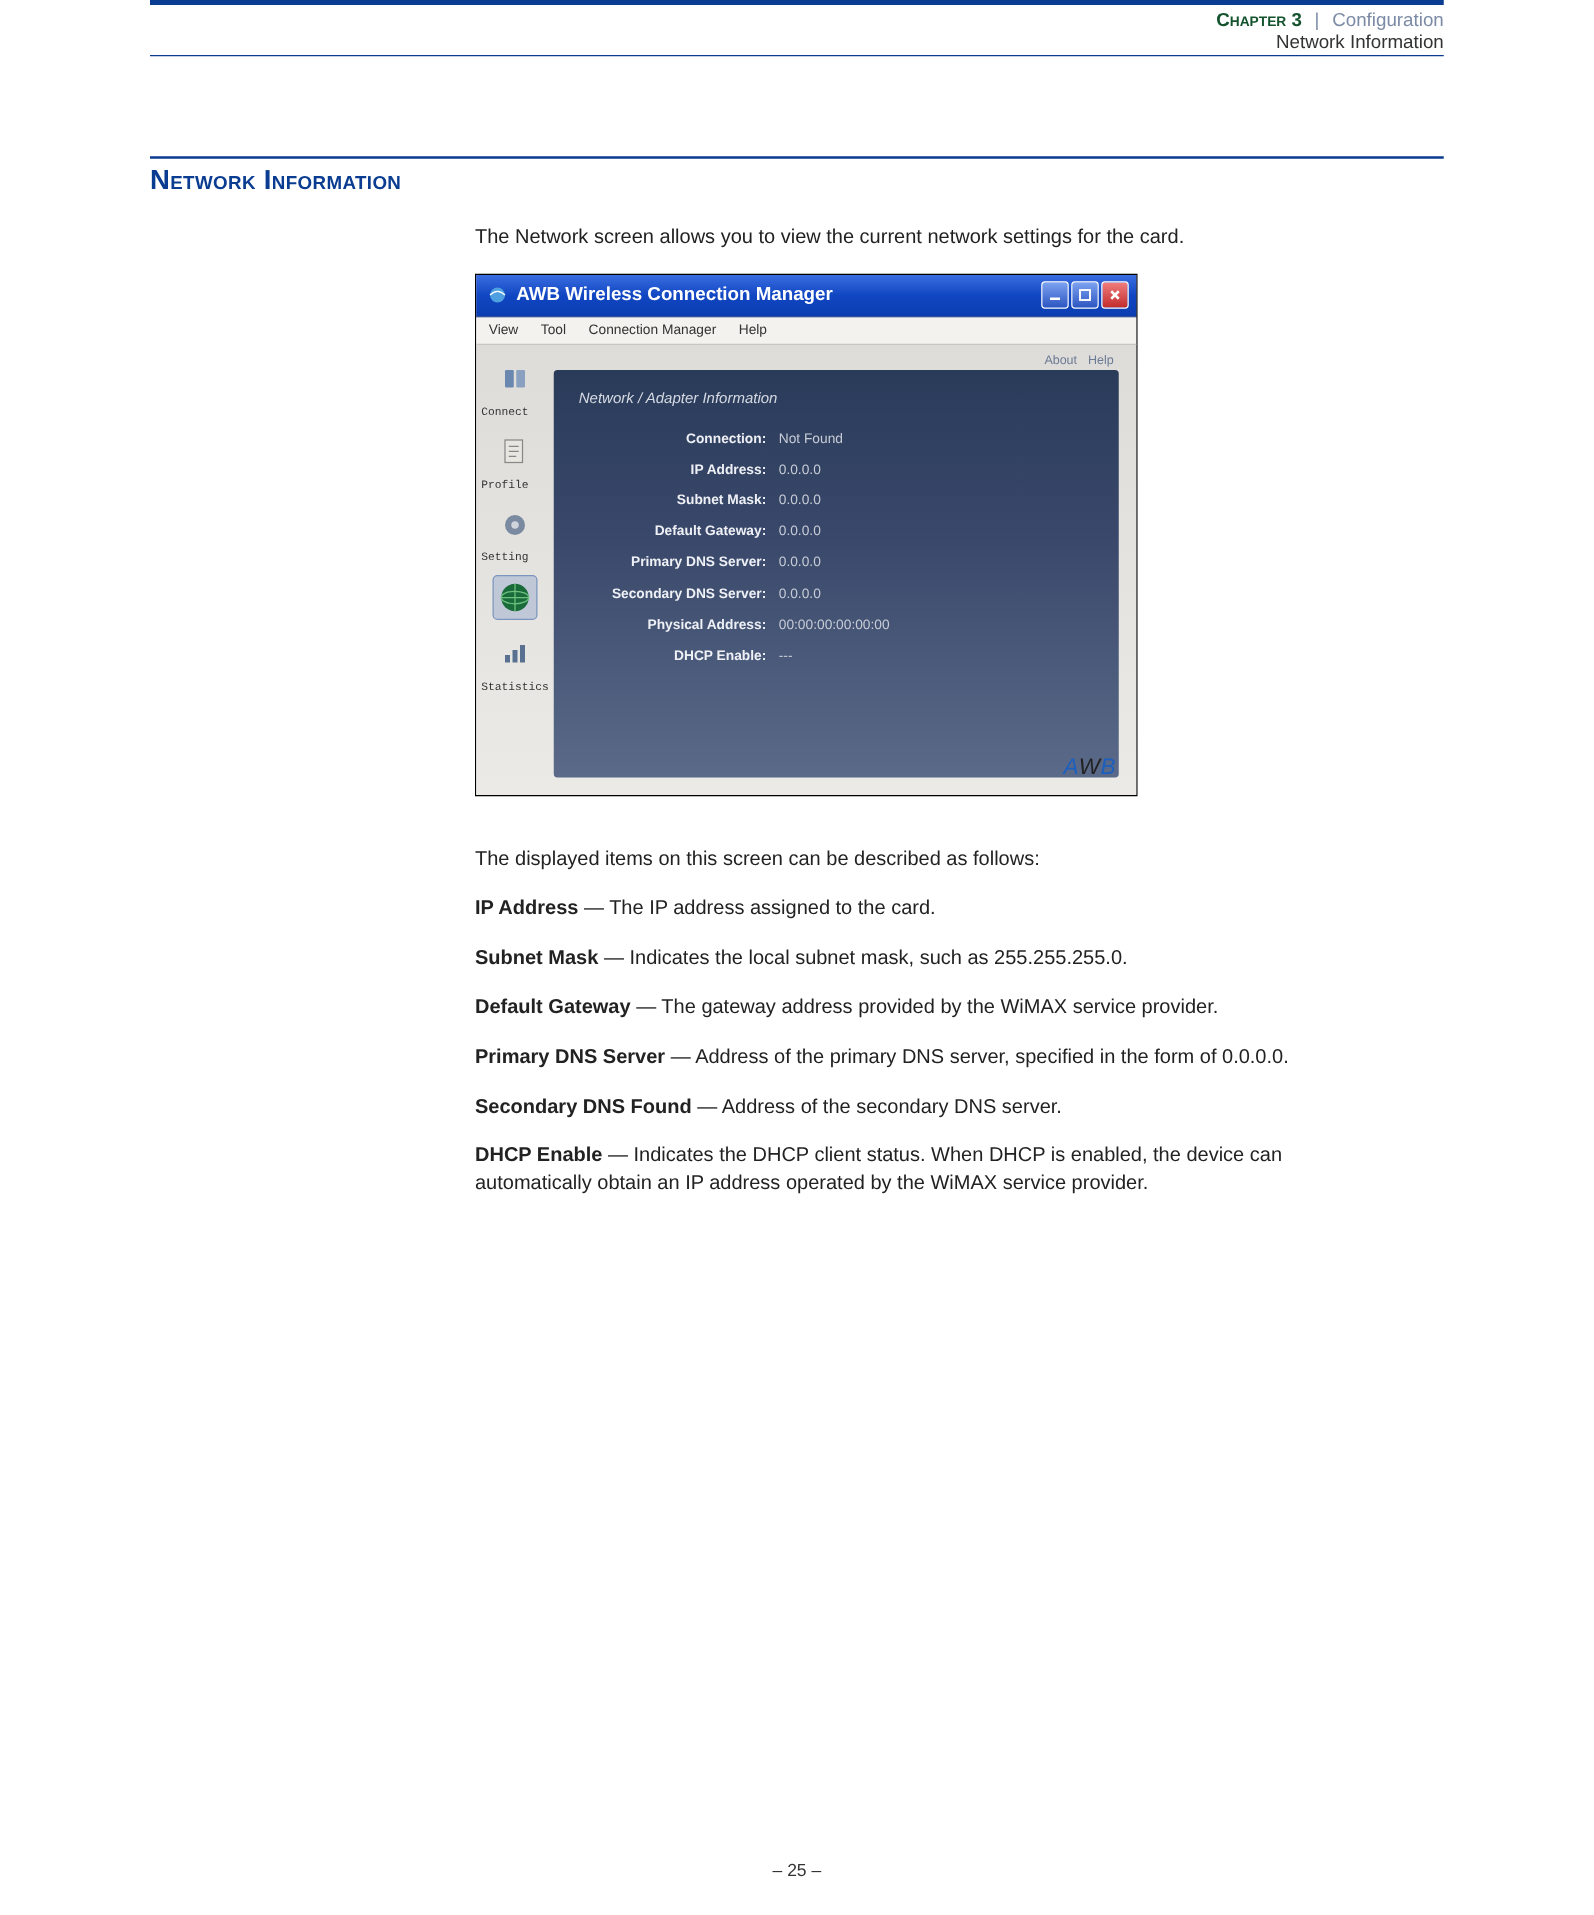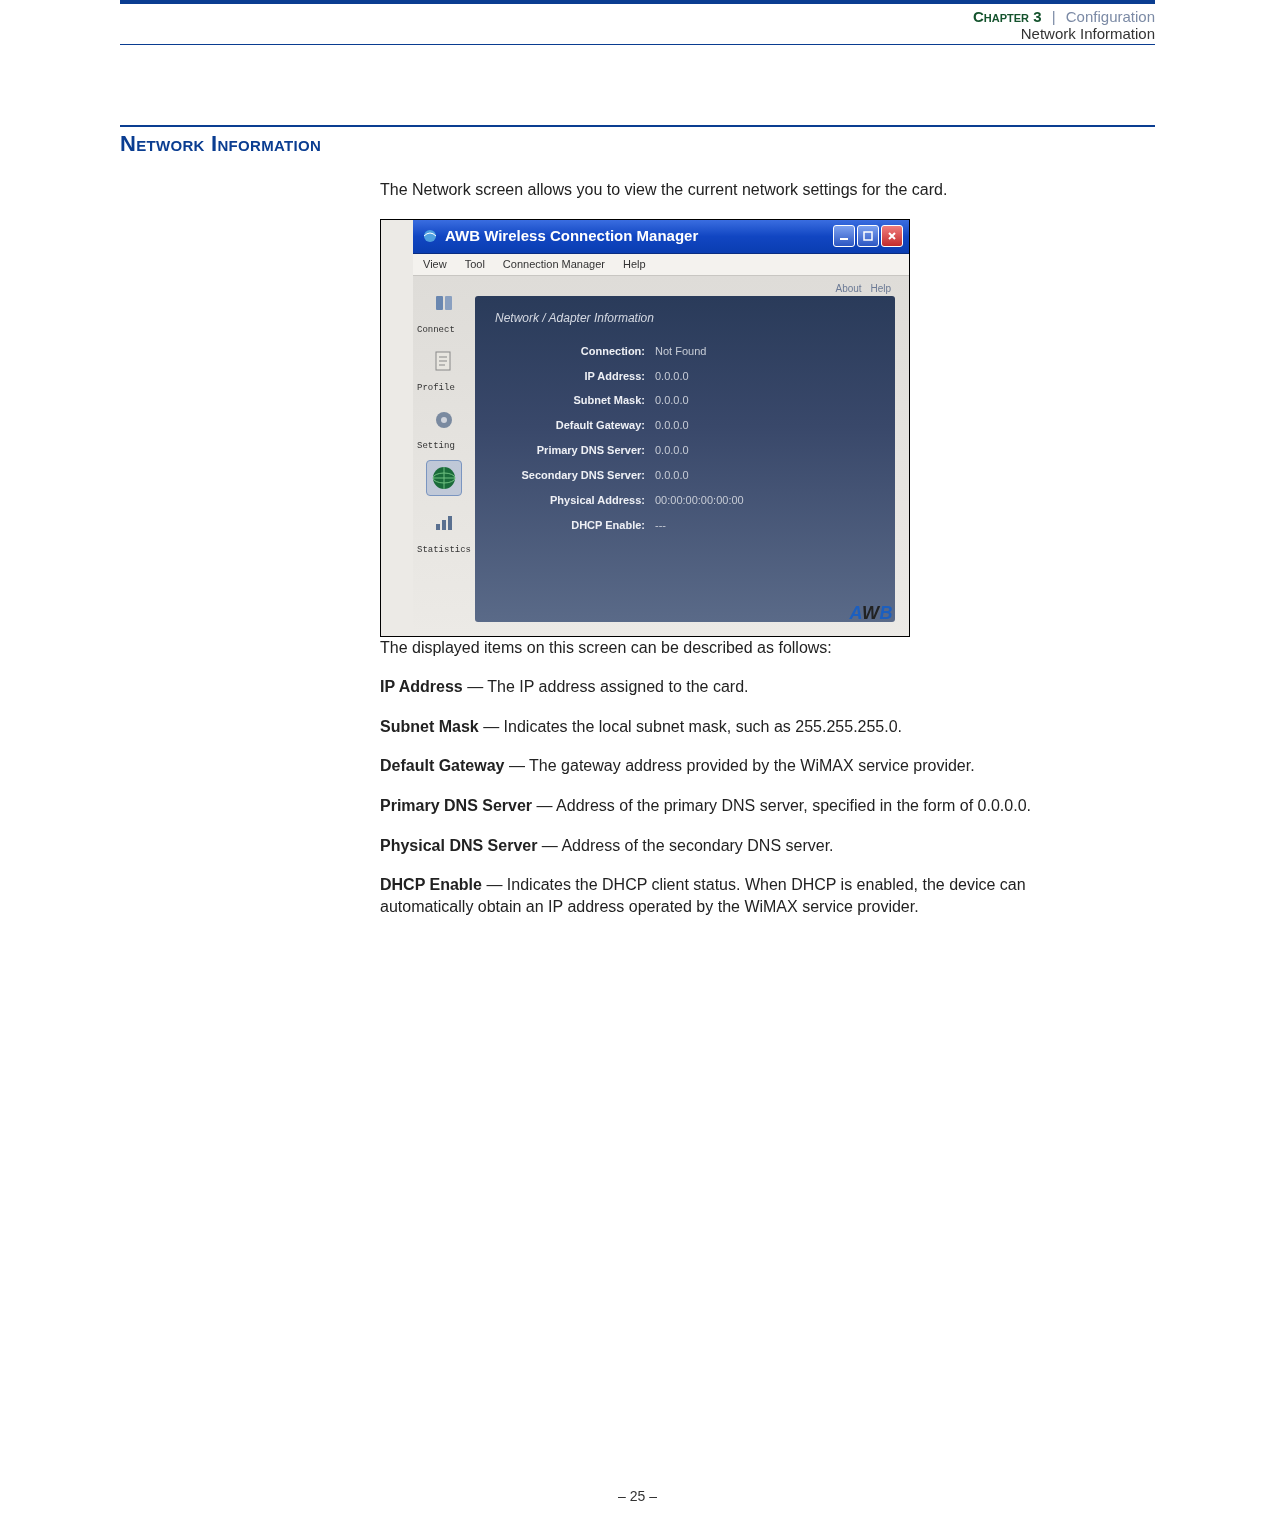--- a/index.html
+++ b/index.html
@@ -50,21 +50,21 @@
   .fig-caption {
     color: #0a3d91;
     font-weight: bold;
     font-size: 15px;
     margin-bottom: 6px;
   }
   .screenshot {
     width: 530px;
     border: 1px solid #000;
     background: #eceae6;
-    padding-left: 32px;
+    margin-bottom: 40px;
   }
   .titlebar {
     height: 34px;
     background: linear-gradient(to bottom, #3a6de0 0%, #1146c2 50%, #0a3db1 100%);
     display: flex;
     align-items: center;
     justify-content: space-between;
     padding: 0 6px 0 8px;
     color: #fff;
     font-family: Tahoma, sans-serif;
@@ -163,21 +163,21 @@
     top: 6px; right: 18px;
     font-size: 10px;
     color: #6b7a95;
   }
   .top-links span { margin-left: 6px; }
   .logo-corner {
     position: absolute;
     right: 16px; bottom: 10px;
     color: #1c5fbf;
     font-style: italic;
-    font-weight: bold;
+    font-weight: normal;
     font-size: 18px;
     letter-spacing: 0.5px;
   }
   .logo-corner .w { color: #222; }
   .defs p { margin-bottom: 18px; }
   .term { font-weight: bold; }
   .footer {
     position: absolute;
     bottom: 28px;
     width: 100%;
@@ -339,19 +339,19 @@
       </div>
     </div>
 
     <p>The displayed items on this screen can be described as follows:</p>
 
     <div class="defs" id="definitions-container">
         <p><span class="term">IP Address</span><span> — The IP address assigned to the card.</span></p>
         <p><span class="term">Subnet Mask</span><span> — Indicates the local subnet mask, such as 255.255.255.0.</span></p>
         <p><span class="term">Default Gateway</span><span> — The gateway address provided by the WiMAX service provider.</span></p>
         <p><span class="term">Primary DNS Server</span><span> — Address of the primary DNS server, specified in the form of 0.0.0.0.</span></p>
-        <p><span class="term">Physical DNS Server</span><span> — Address of the secondary DNS server.</span></p>
+        <p><span class="term">Secondary DNS Found</span><span> — Address of the secondary DNS server.</span></p>
         <p><span class="term">DHCP Enable</span><span> — Indicates the DHCP client status. When DHCP is enabled, the device can automatically obtain an IP address operated by the WiMAX service provider.</span></p>
       </div>
   </div>
 </div>
 
 <div class="footer">–  25  –</div>
 
 </body></html>

